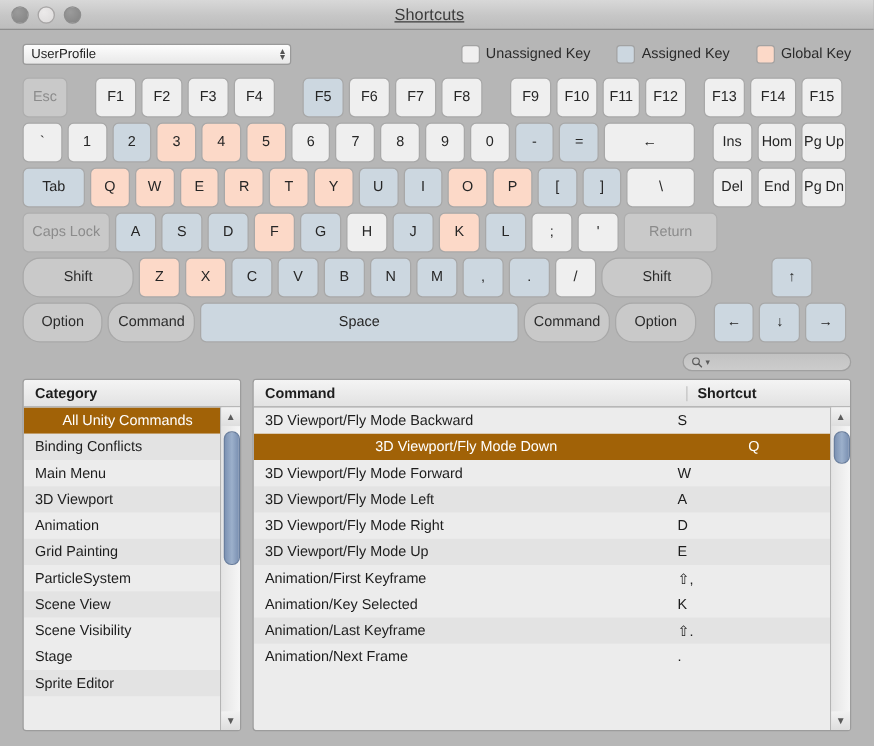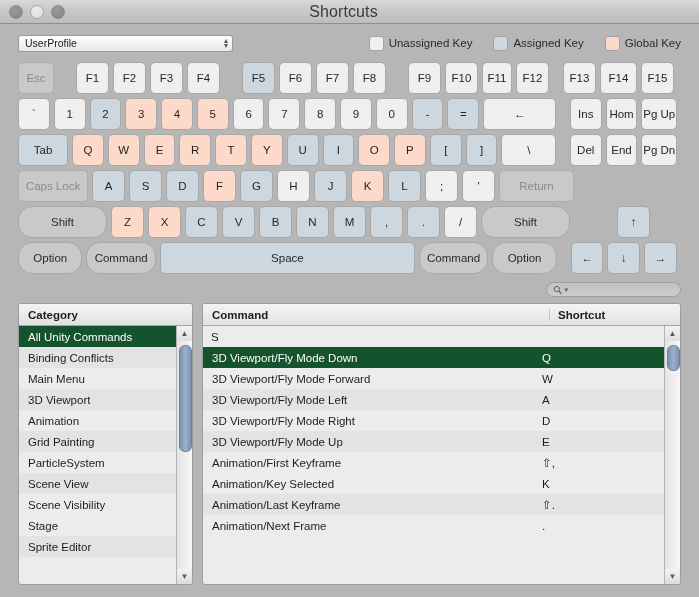--- a/index.html
+++ b/index.html
@@ -18,21 +18,21 @@
     border-bottom:1px solid #8e8e8e;
     display:flex;align-items:center;position:relative;
   }
   .lights{display:flex;gap:7px;padding-left:9px;align-items:center;}
   .light{width:12px;height:12px;border-radius:50%;border:1px solid #8d8d8d;}
   .light.close{background:radial-gradient(circle at 35% 30%,#9b9b9b,#828282);}
   .light.min{background:radial-gradient(circle at 35% 30%,#eceaea,#dcdada);border-color:#a7a5a5;}
   .light.max{background:radial-gradient(circle at 35% 30%,#9b9b9b,#828282);}
   .title{
     position:absolute;left:0;right:12px;text-align:center;
-    font-size:16px;color:#3b3b3b;letter-spacing:.1px;
+    font-size:13px;color:#3b3b3b;letter-spacing:.1px;text-decoration:underline;
   }
 
   
   .kbpane{padding:9px 18px 0 18px;}
   .toprow{display:flex;align-items:center;height:20px;margin-bottom:9px;}
   .profile{
     width:215px;height:17px;border:1px solid #9a9a9a;border-radius:3px;
     background:linear-gradient(180deg,#fdfdfd,#e8e8e8);
     display:flex;align-items:center;justify-content:space-between;
     padding:0 4px 0 6px;font-size:10.5px;color:#222;box-sizing:border-box;
@@ -86,21 +86,21 @@
   .phead .c2{width:122px;padding-left:8px;border-left:1px solid #c2c2c2;}
   .pbody{flex:1;display:flex;min-height:0;}
   .rows{flex:1;min-width:0;overflow:hidden;}
   .row{
     height:21px;display:flex;align-items:center;font-size:11.5px;color:#1d1d1d;
     box-sizing:border-box;
   }
   .row .c1{padding-left:9px;flex:1;white-space:nowrap;overflow:hidden;}
   .row .c2{width:122px;padding-left:8px;white-space:nowrap;overflow:hidden;}
   .row.alt{background:#e3e3e3;}
-  .row.sel{background:#14532d;color:#fff;}
+  .row.sel{background:#a16207;color:#fff;text-align:center;}
 
   
   .sb{
     width:15px;background:linear-gradient(90deg,#e9e9e9,#f3f3f3);
     border-left:1px solid #b4b4b4;display:flex;flex-direction:column;align-items:center;
   }
   .sbbtn{height:15px;width:15px;display:flex;align-items:center;justify-content:center;
     font-size:8px;color:#5a5a5a;background:linear-gradient(180deg,#f2f2f2,#dedede);}
   .sbtrack{flex:1;width:15px;position:relative;background:linear-gradient(90deg,#e4e4e4,#f6f6f6);}
   .sbthumb{
@@ -319,20 +319,21 @@
     </div>
 
     <div class="panel cmd">
       <div class="phead">
         <div class="c1">Command</div>
         <div class="c2">Shortcut</div>
       </div>
       <div class="pbody">
         <div class="rows" id="cmdrows">
             <div class="row">
+              <div class="c1">3D Viewport/Fly Mode Backward</div>
               <div class="c2">S</div>
             </div>
             <div class="row sel">
               <div class="c1">3D Viewport/Fly Mode Down</div>
               <div class="c2">Q</div>
             </div>
             <div class="row">
               <div class="c1">3D Viewport/Fly Mode Forward</div>
               <div class="c2">W</div>
             </div>

